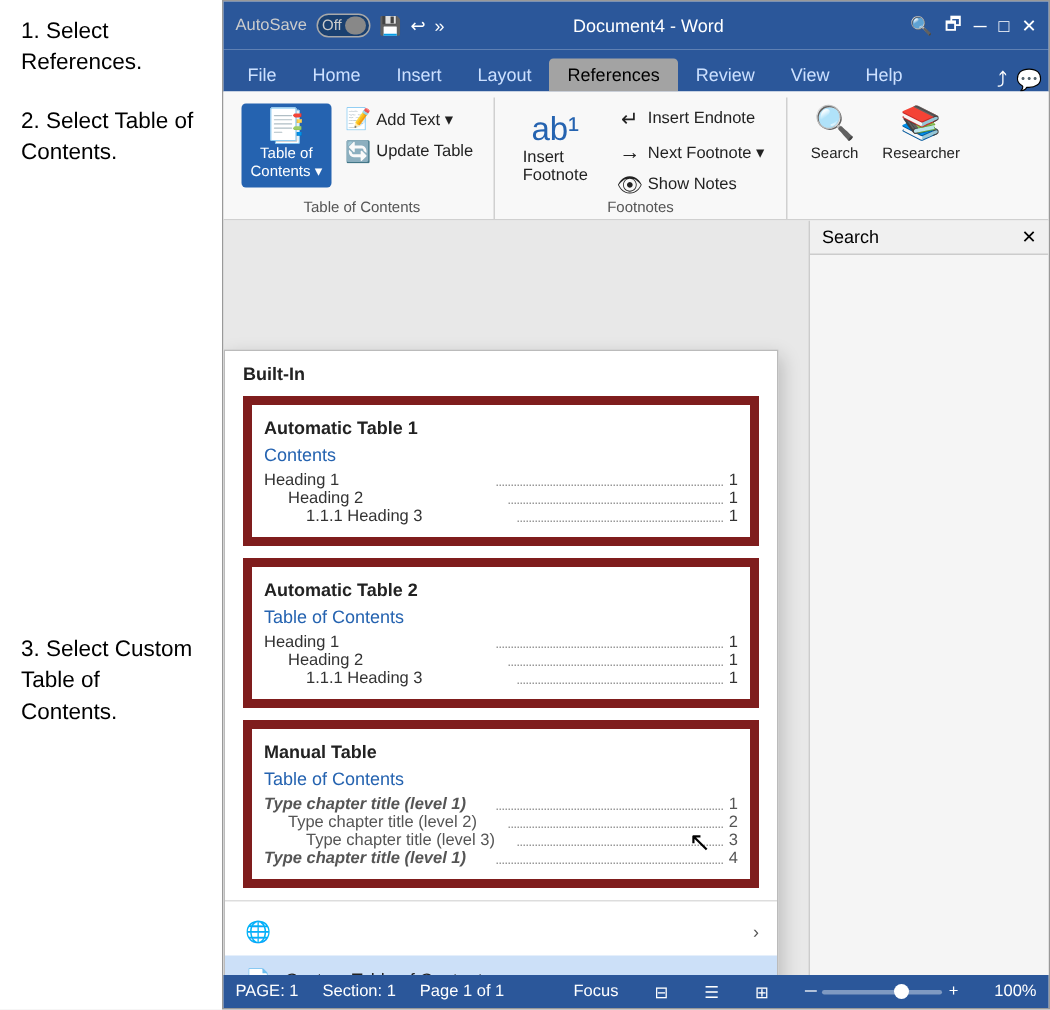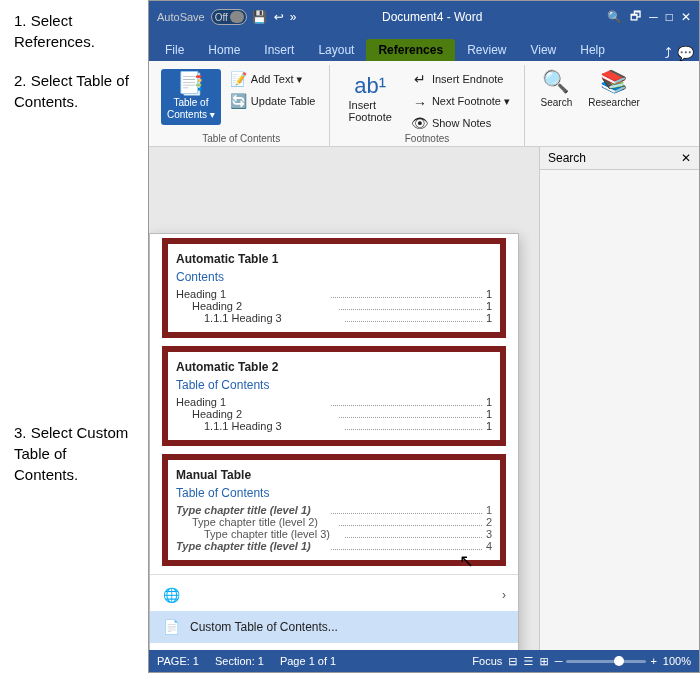--- a/index.html
+++ b/index.html
@@ -114,23 +114,23 @@
     }
     .ribbon-tab {
       padding: 4px 12px;
       font-size: 12px;
       color: #cce0ff;
       cursor: pointer;
       border-radius: 3px 3px 0 0;
       background: transparent;
     }
     .ribbon-tab.active {
-      background: #4d7c0f;
+      background: #a3a3a3;
       color: #000;
-      font-weight: 700;
+      font-weight: 400;
     }
 
     
     .ribbon-content {
       background: #f8f8f8;
       border-bottom: 1px solid #d0d0d0;
       height: 86px;
       display: flex;
       align-items: stretch;
       padding: 4px 4px 0 4px;
@@ -379,21 +379,21 @@
       color: white;
       font-size: 11px;
       margin-top: auto;
       flex-shrink: 0;
       gap: 16px;
     }
     .status-right {
       margin-left: auto;
       display: flex;
       align-items: center;
-      gap: 6px;
+      gap: 24px;
     }
     .zoom-slider {
       display: flex;
       align-items: center;
       gap: 4px;
       font-size: 11px;
     }
     .zoom-track {
       width: 80px;
       height: 3px;
@@ -562,20 +562,21 @@
           <span class="t-label">Researcher</span>
         </div>
       </div>
     </div>
   </div>
 
   <div class="main-area">
 
     <div class="dropdown-panel">
 
+      <div class="dp-section-label">Built-In</div>
 
       <div class="toc-preview">
         <div style="font-size:12px; font-weight:600; color:#222; margin-bottom:4px;">Automatic Table 1</div>
         <div class="toc-title-blue">Contents</div>
         <div class="toc-row">
           <span class="toc-text">Heading 1</span>
           <span class="toc-dots"></span>
           <span class="toc-num">1</span>
         </div>
         <div class="toc-row indent1">

